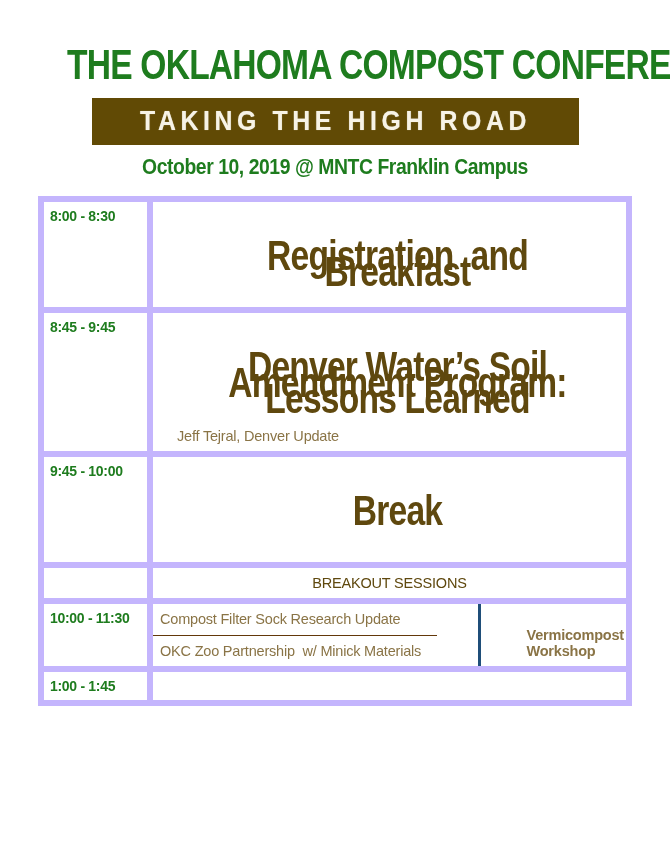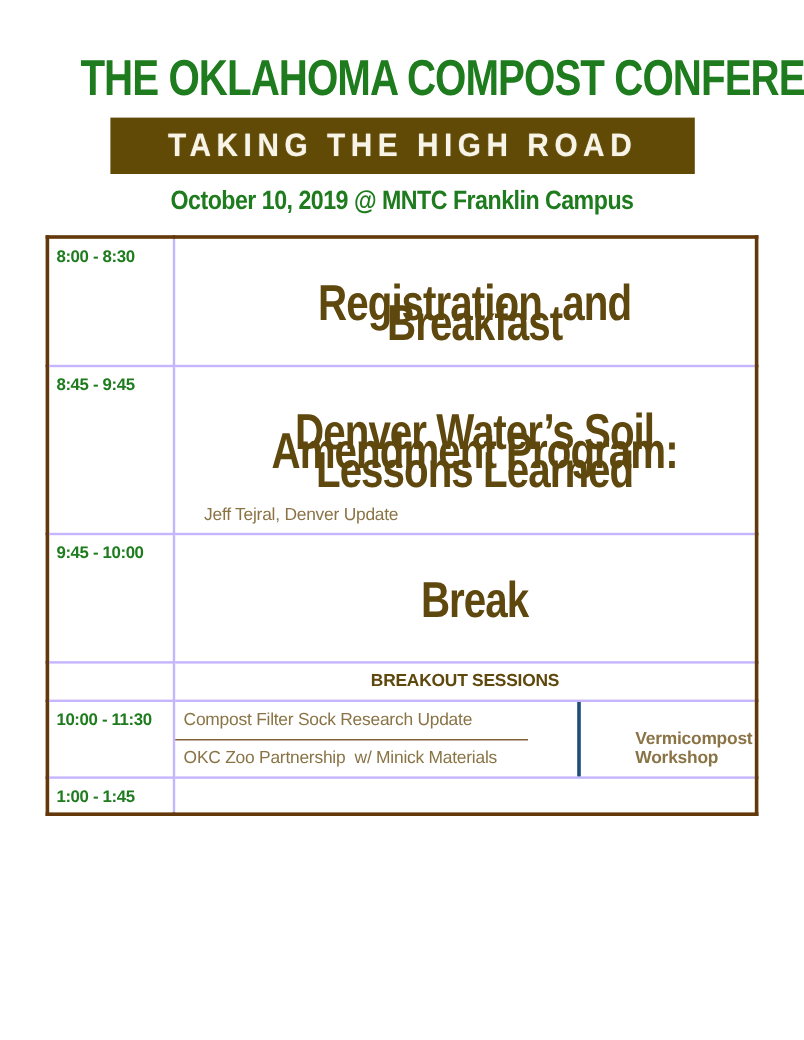--- a/index.html
+++ b/index.html
@@ -18,30 +18,30 @@
           white-space:nowrap;transform:scaleX(0.92);transform-origin:50% 50%;
           text-shadow:0 0 1px rgba(255,255,255,.6);}
   .date-line{margin:9px 0 0 0;text-align:center;color:#1e7c1e;font-size:22px;
           font-weight:600;letter-spacing:-0.5px;line-height:26px;white-space:nowrap;
           transform:scaleX(0.88);transform-origin:50% 50%;}
 
   
   table.schedule{width:594px;margin:16px auto 0 auto;border-collapse:collapse;
           table-layout:fixed;}
   table.schedule{border:3px solid #63380a;}
-  td{border:2px solid #c4b5fd;vertical-align:top;}
+  td{border:6px solid #c4b5fd;vertical-align:top;}
   td.time{width:95px;color:#1e7c1e;font-size:14px;font-weight:600;
           letter-spacing:-0.3px;padding:6px 2px 6px 6px;white-space:nowrap;}
   td.content{color:#8a7446;font-size:14.5px;letter-spacing:-0.2px;
           padding:6px 8px 7px 24px;}
   td.content p{margin:0;white-space:pre-wrap;line-height:16px;}
   td.content p.subtitle{margin-top:17px;}
   td.content b{color:#5f480e;font-weight:bold;}
   td.content span{color:#8a7446;font-weight:normal;}
-  td.section-cell{text-align:center;color:#5f480e;font-weight:bold;
+  td.section-cell{text-align:center;color:#5f480e;font-weight:normal;
           padding:7px 4px;letter-spacing:-0.2px;}
 
   
   td.breakout-cell{padding:0;}
   .bwrap{display:flex;align-items:stretch;min-height:62px;gap:41px;}
   .bleft{width:306px;display:flex;flex-direction:column;}
   .bitem{flex:1;display:flex;align-items:center;padding:4px 4px 4px 7px;
          white-space:pre-wrap;line-height:16px;}
   .bdiv{height:0;border-top:1px solid #63380a;}
   .bbar{width:4px;background:#1f4e79;}

